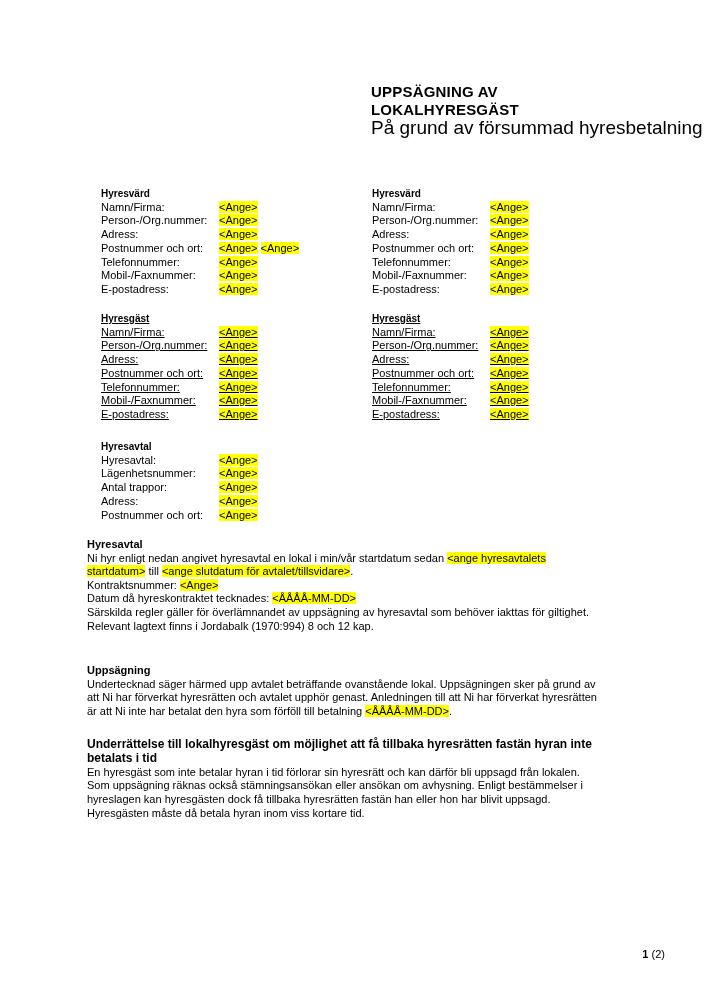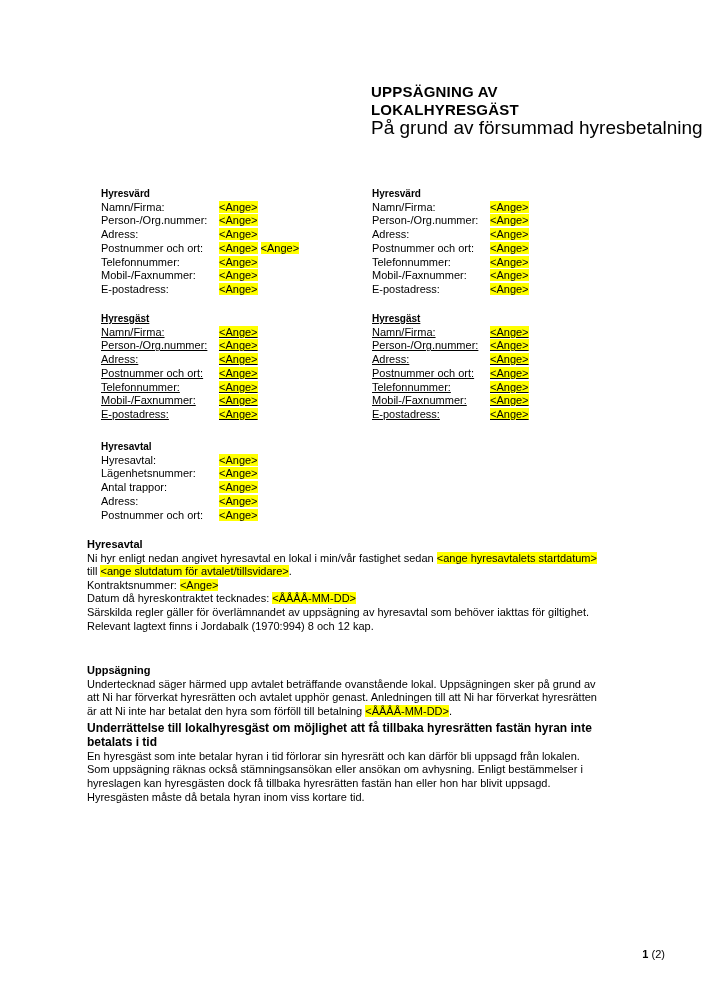--- a/index.html
+++ b/index.html
@@ -26,21 +26,21 @@
   .block-heading { font-size:10px; font-weight:bold; line-height:13.7px; }
   .field-row { display:grid; grid-template-columns:118px auto; font-size:11px; line-height:13.7px; white-space:nowrap; }
   .field-values { justify-self:start; }
 
   .hl { background:var(--hl,#ffff00); }
 
   
   .sections { position:absolute; left:87px; top:538px; width:512px; font-size:11px; line-height:13.6px; }
   .sec-heading { font-size:11px; font-weight:bold; line-height:13.6px; }
   .gap-before { margin-top:31px; }
-  .big-heading { font-size:12px; font-weight:bold; line-height:14.6px; margin-top:2px; }
+  .big-heading { font-size:12px; font-weight:bold; line-height:14.6px; margin-top:18px; }
   .sections p { margin:0; }
 
   footer { position:absolute; top:948px; right:42px; font-size:11px; line-height:13px; }
 </style>
 </head>
 <body>
 
 <div class="page">
 
   <header class="title-block">
@@ -240,21 +240,21 @@
     <span class="field-values"><span class="hl">&lt;Ange&gt;</span></span>
   </div>
 </div>
   </div>
 </div>
 
   <main class="sections">
 
     <section>
       <h3 class="sec-heading">Hyresavtal</h3>
-      <p><span>Ni hyr enligt nedan angivet hyresavtal en lokal i min/vår fastighet sedan </span><span class="hl">&lt;ange hyresavtalets startdatum&gt;</span><span> till </span><span class="hl">&lt;ange slutdatum för avtalet/tillsvidare&gt;</span><span>.</span></p>
+      <p><span>Ni hyr enligt nedan angivet hyresavtal en lokal i min/vår startdatum sedan </span><span class="hl">&lt;ange hyresavtalets startdatum&gt;</span><span> till </span><span class="hl">&lt;ange slutdatum för avtalet/tillsvidare&gt;</span><span>.</span></p>
       <p><span>Kontraktsnummer: </span><span class="hl">&lt;Ange&gt;</span></p>
       <p><span>Datum då hyreskontraktet tecknades: </span><span class="hl">&lt;ÅÅÅÅ-MM-DD&gt;</span></p>
       <p class="gap-before">Särskilda regler gäller för överlämnandet av uppsägning av hyresavtal som behöver iakttas för giltighet. Relevant lagtext finns i Jordabalk (1970:994) 8 och 12 kap.</p>
     </section>
 
     <section>
       <h3 class="sec-heading gap-before">Uppsägning</h3>
       <p><span>Undertecknad säger härmed upp avtalet beträffande ovanstående lokal. Uppsägningen sker på grund av att Ni har förverkat hyresrätten och avtalet upphör genast. Anledningen till att Ni har förverkat hyresrätten är att Ni inte har betalat den hyra som förföll till betalning </span><span class="hl">&lt;ÅÅÅÅ-MM-DD&gt;</span><span>.</span></p>
     </section>
 

